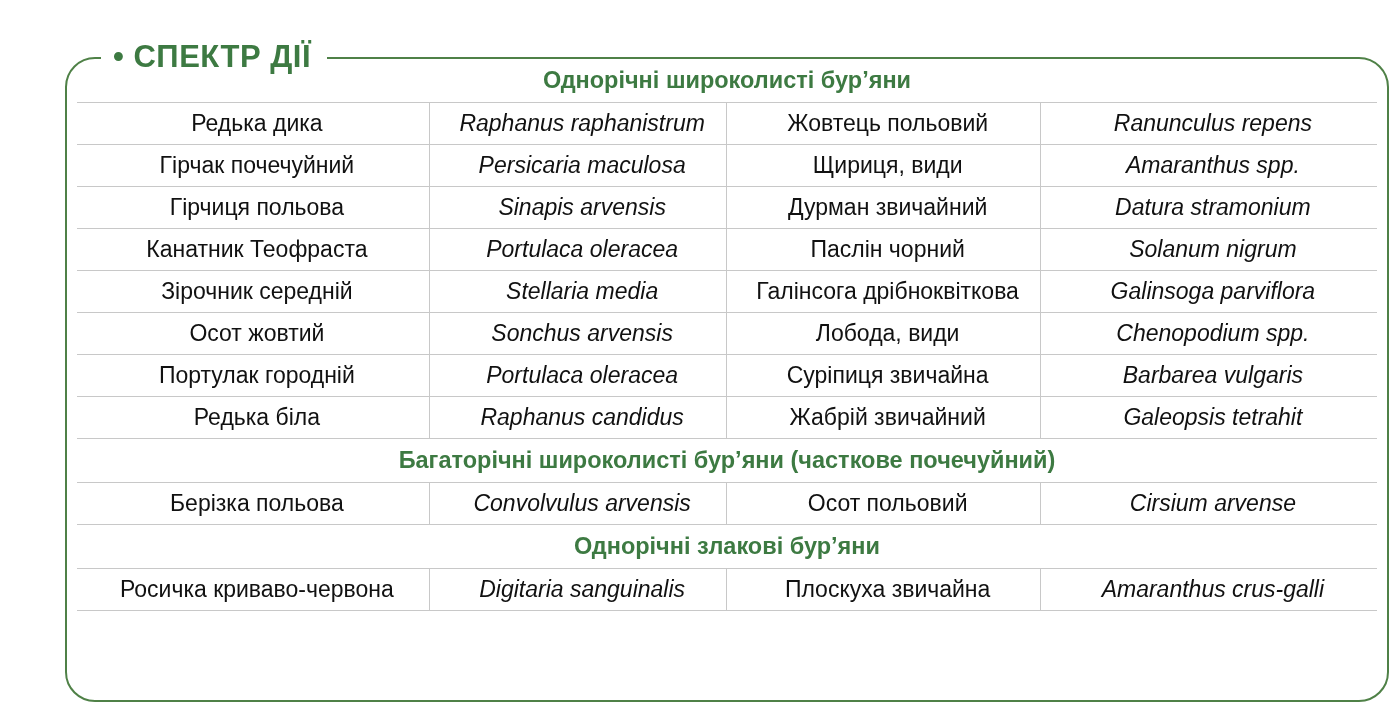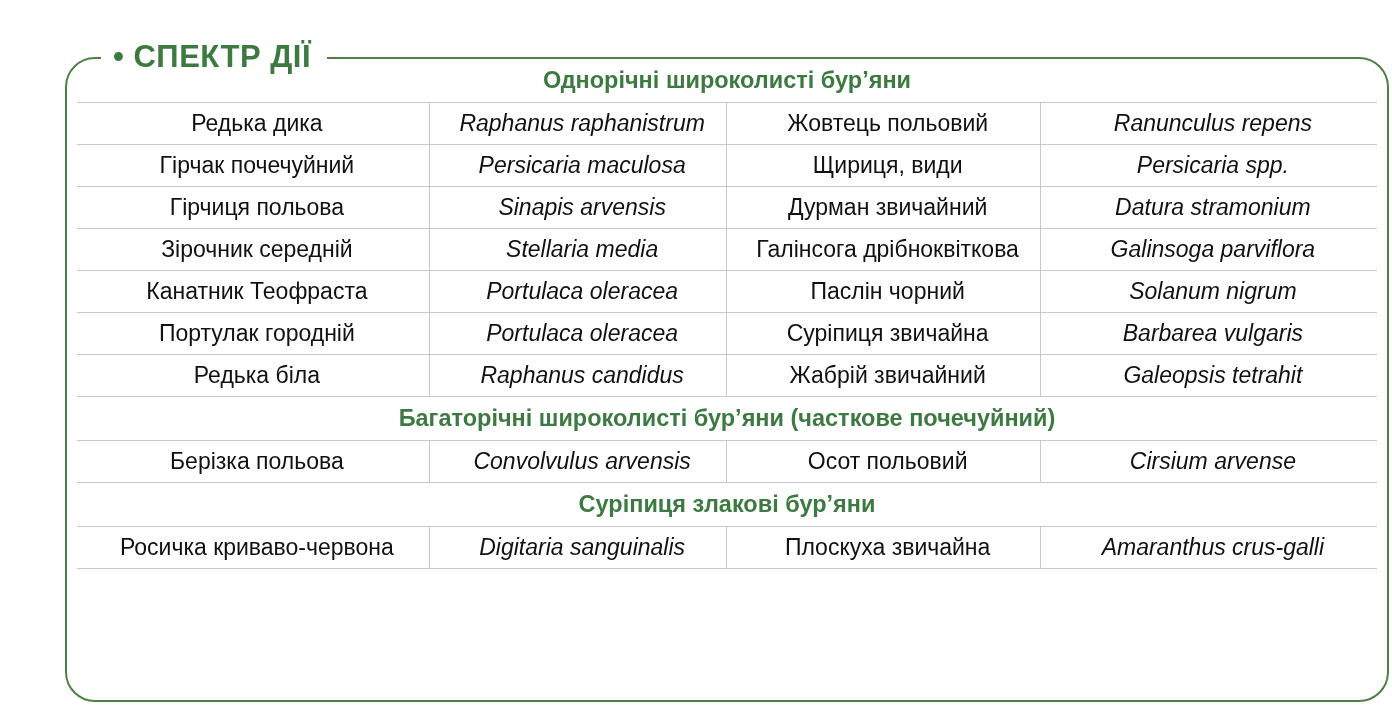--- a/index.html
+++ b/index.html
@@ -101,39 +101,45 @@
           <tr class="data-row">
             <td>Редька дика</td>
             <td class="latin">Raphanus raphanistrum</td>
             <td>Жовтець польовий</td>
             <td class="latin">Ranunculus repens</td>
           </tr>
           <tr class="data-row">
             <td>Гірчак почечуйний</td>
             <td class="latin">Persicaria maculosa</td>
             <td>Щириця, види</td>
-            <td class="latin">Persicaria spp.</td>
+            <td class="latin">Amaranthus spp.</td>
           </tr>
           <tr class="data-row">
             <td>Гірчиця польова</td>
             <td class="latin">Sinapis arvensis</td>
             <td>Дурман звичайний</td>
             <td class="latin">Datura stramonium</td>
           </tr>
           <tr class="data-row">
+            <td>Канатник Теофраста</td>
+            <td class="latin">Portulaca oleracea</td>
+            <td>Паслін чорний</td>
+            <td class="latin">Solanum nigrum</td>
+          </tr>
+          <tr class="data-row">
             <td>Зірочник середній</td>
             <td class="latin">Stellaria media</td>
             <td>Галінсога дрібноквіткова</td>
             <td class="latin">Galinsoga parviflora</td>
           </tr>
           <tr class="data-row">
-            <td>Канатник Теофраста</td>
-            <td class="latin">Portulaca oleracea</td>
-            <td>Паслін чорний</td>
-            <td class="latin">Solanum nigrum</td>
+            <td>Осот жовтий</td>
+            <td class="latin">Sonchus arvensis</td>
+            <td>Лобода, види</td>
+            <td class="latin">Chenopodium spp.</td>
           </tr>
           <tr class="data-row">
             <td>Портулак городній</td>
             <td class="latin">Portulaca oleracea</td>
             <td>Суріпиця звичайна</td>
             <td class="latin">Barbarea vulgaris</td>
           </tr>
           <tr class="data-row">
             <td>Редька біла</td>
             <td class="latin">Raphanus candidus</td>
@@ -143,21 +149,21 @@
           <tr class="section-header-row">
             <td colspan="4">Багаторічні широколисті бур’яни (часткове почечуйний)</td>
           </tr>
           <tr class="data-row">
             <td>Берізка польова</td>
             <td class="latin">Convolvulus arvensis</td>
             <td>Осот польовий</td>
             <td class="latin">Cirsium arvense</td>
           </tr>
           <tr class="section-header-row">
-            <td colspan="4">Суріпиця злакові бур’яни</td>
+            <td colspan="4">Однорічні злакові бур’яни</td>
           </tr>
           <tr class="data-row">
             <td>Росичка криваво-червона</td>
             <td class="latin">Digitaria sanguinalis</td>
             <td>Плоскуха звичайна</td>
             <td class="latin">Amaranthus crus-galli</td>
           </tr>
         </tbody>
     </table>
   </div>

